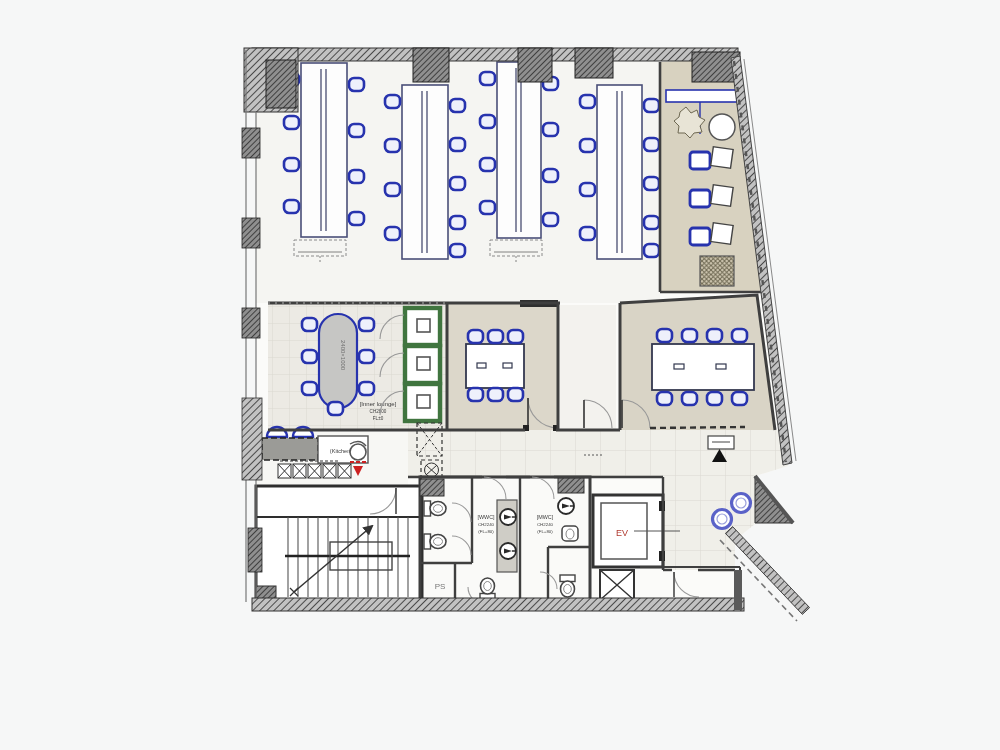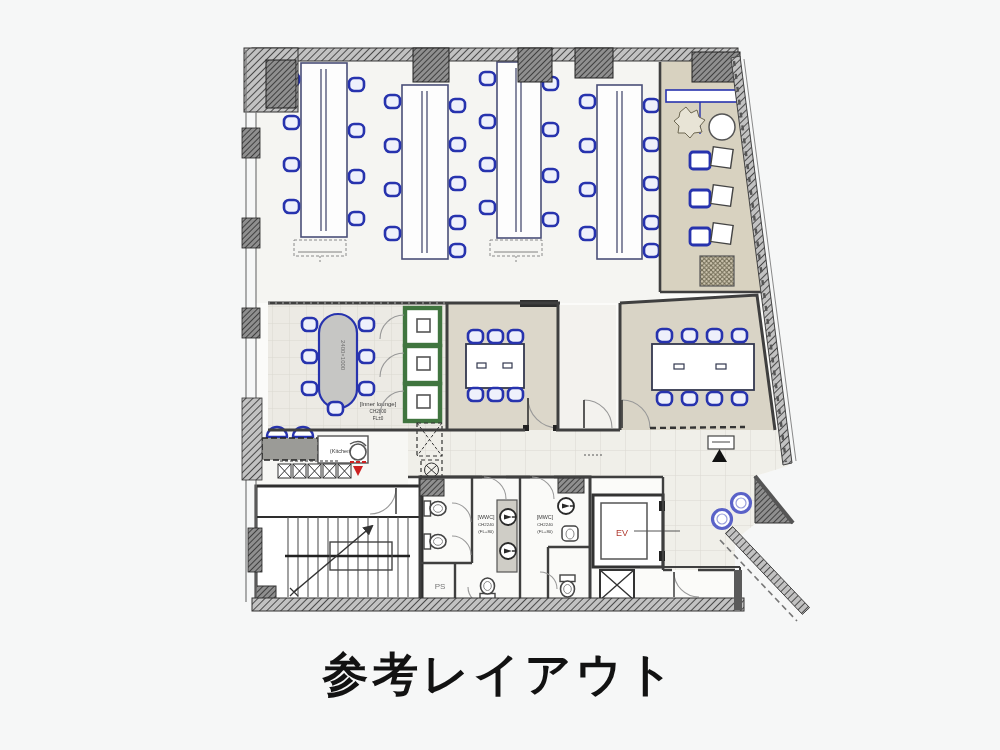--- a/index.html
+++ b/index.html
@@ -393,14 +393,13 @@
     <line x1="734" y1="61" x2="786" y2="462" stroke="#555" stroke-width="2.4" stroke-dasharray="5 8"></line>
     <line x1="744" y1="59" x2="796" y2="461" stroke="#888" stroke-width="1"></line>
 
     <polygon points="755,476 793,523 755,523" fill="url(#darkHatch)" stroke="#333" stroke-width="1"></polygon>
     <line x1="755" y1="476" x2="793" y2="523" stroke="#555" stroke-width="4"></line>
     <polygon points="725.4,533.4 732.6,526.6 809.6,607.6 802.4,614.4" fill="url(#hatch)" stroke="#444" stroke-width="1"></polygon>
     <line x1="720" y1="540" x2="797" y2="621" stroke="#777" stroke-width="1.6" stroke-dasharray="6 4"></line>
   </g>
 </svg>
 
-<div id="title">参考レイアウト</div>
 </div>
 
 </body></html>

